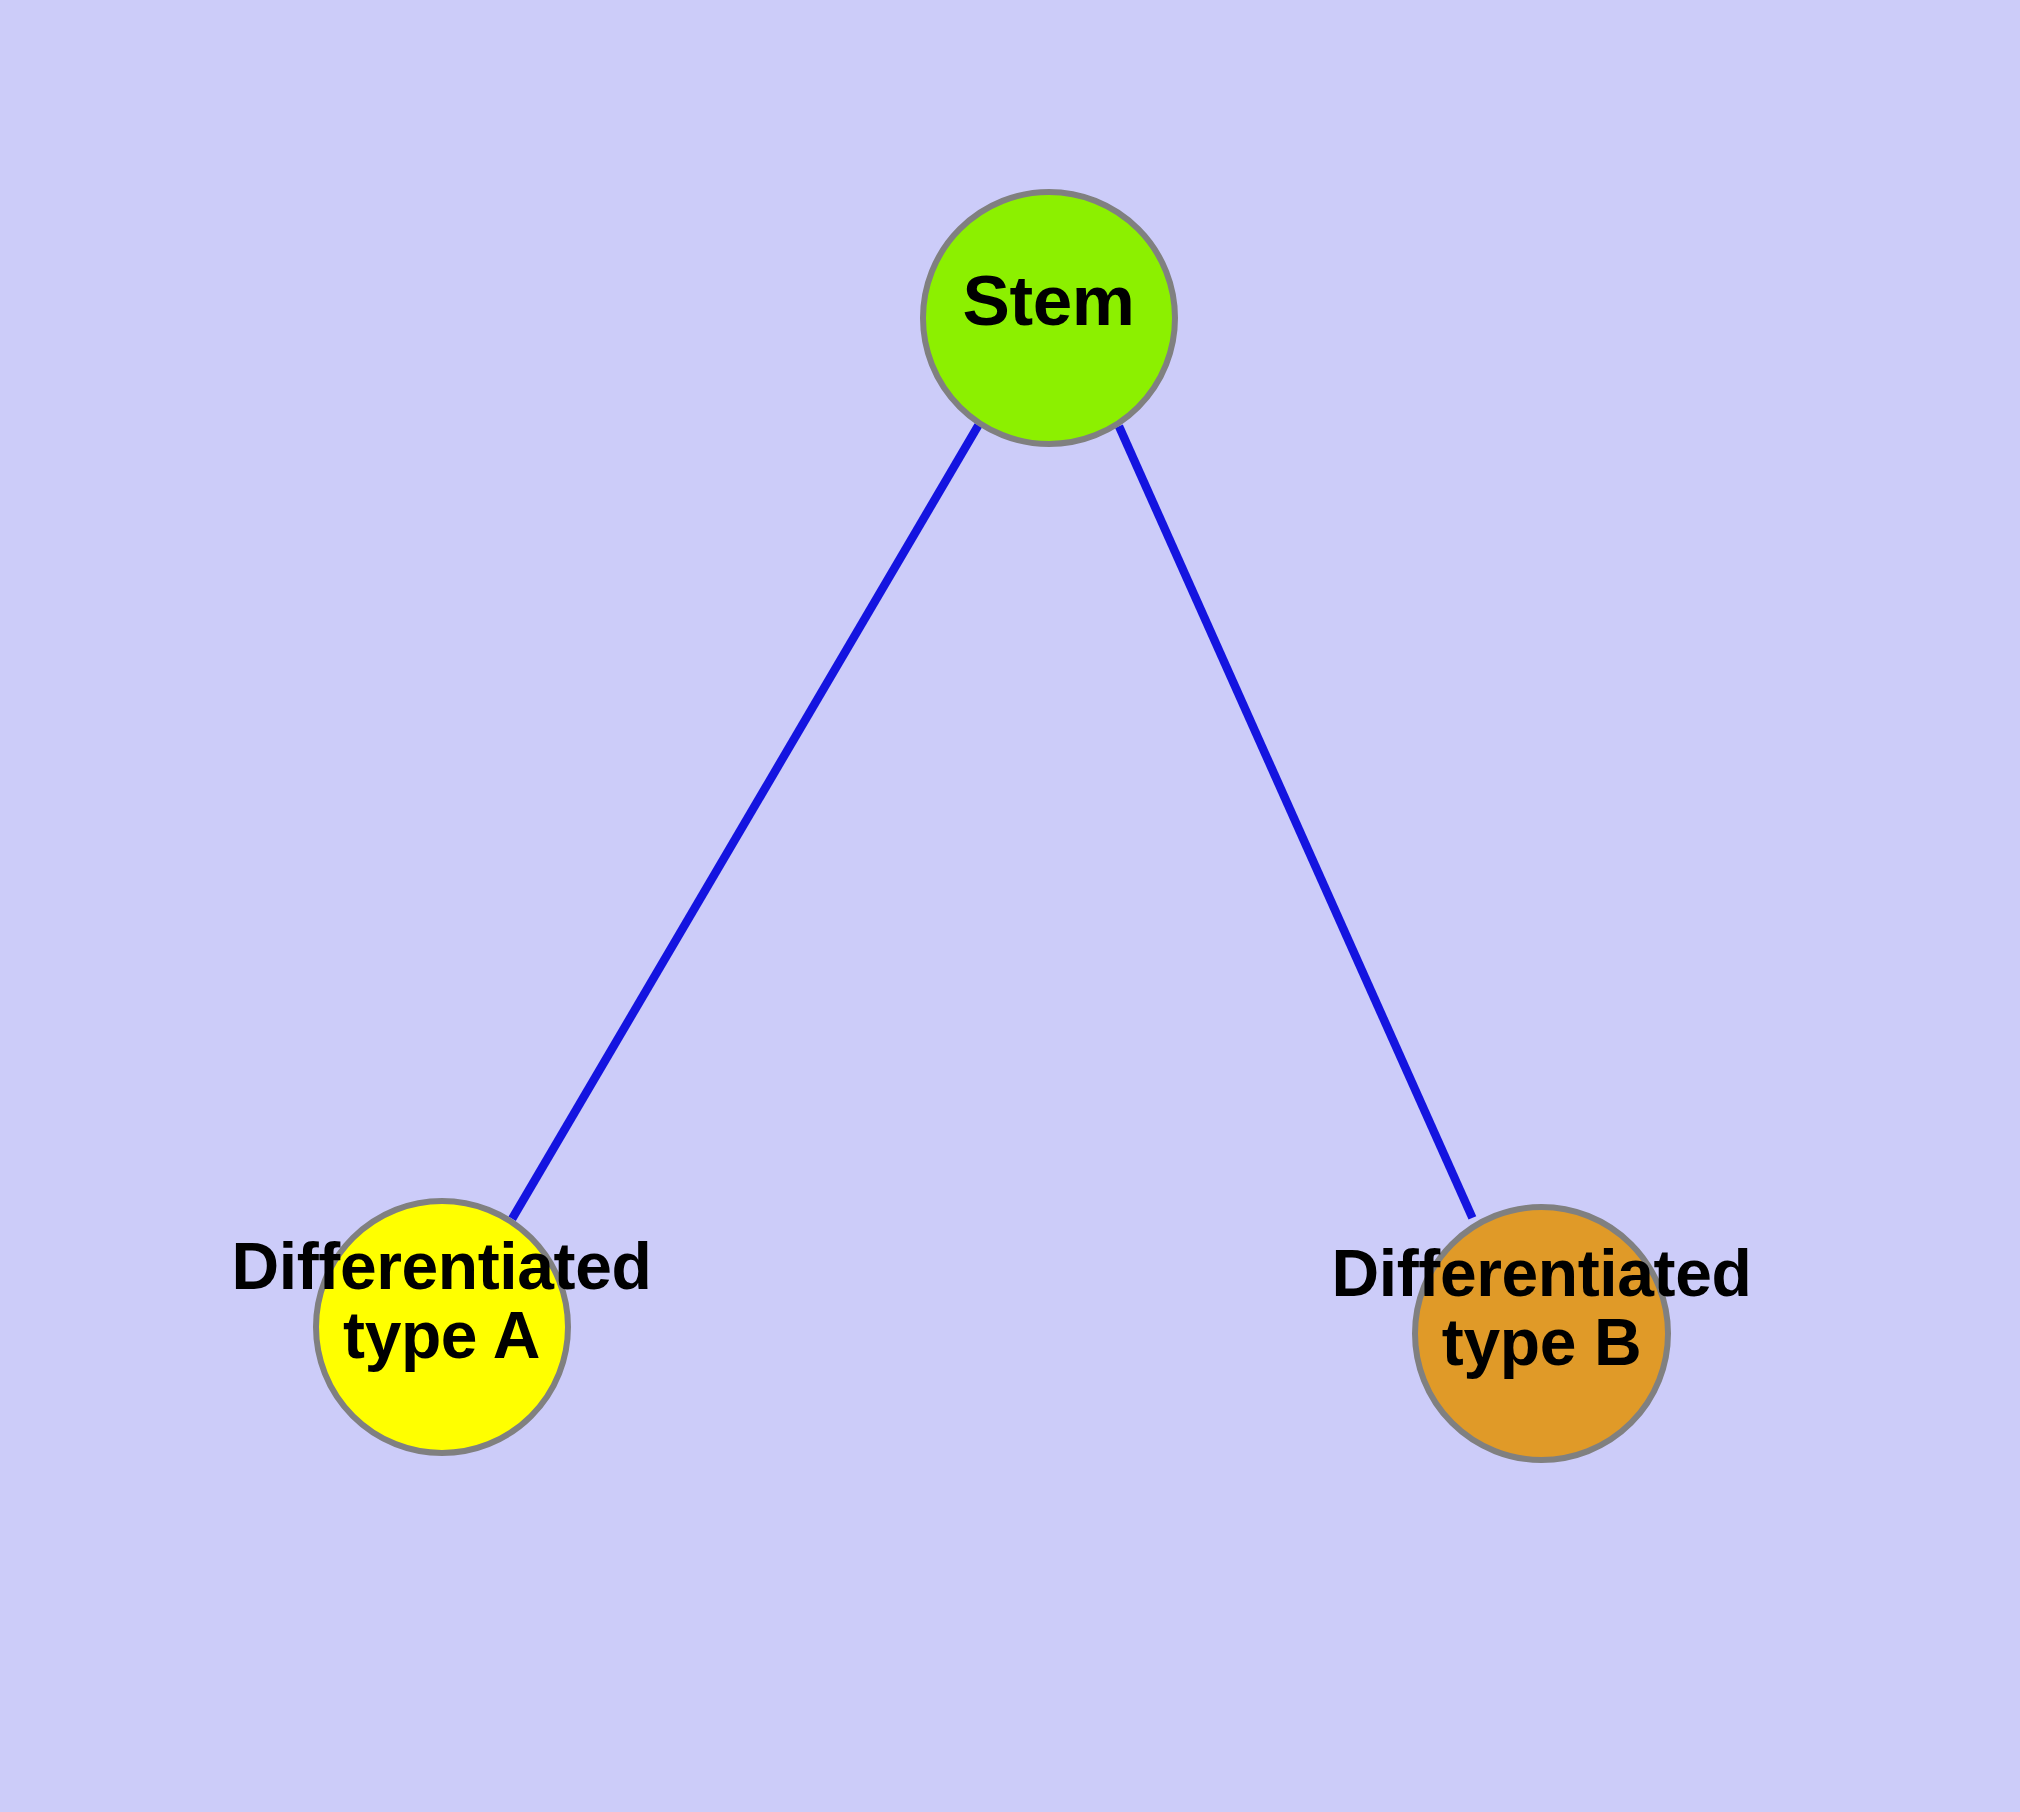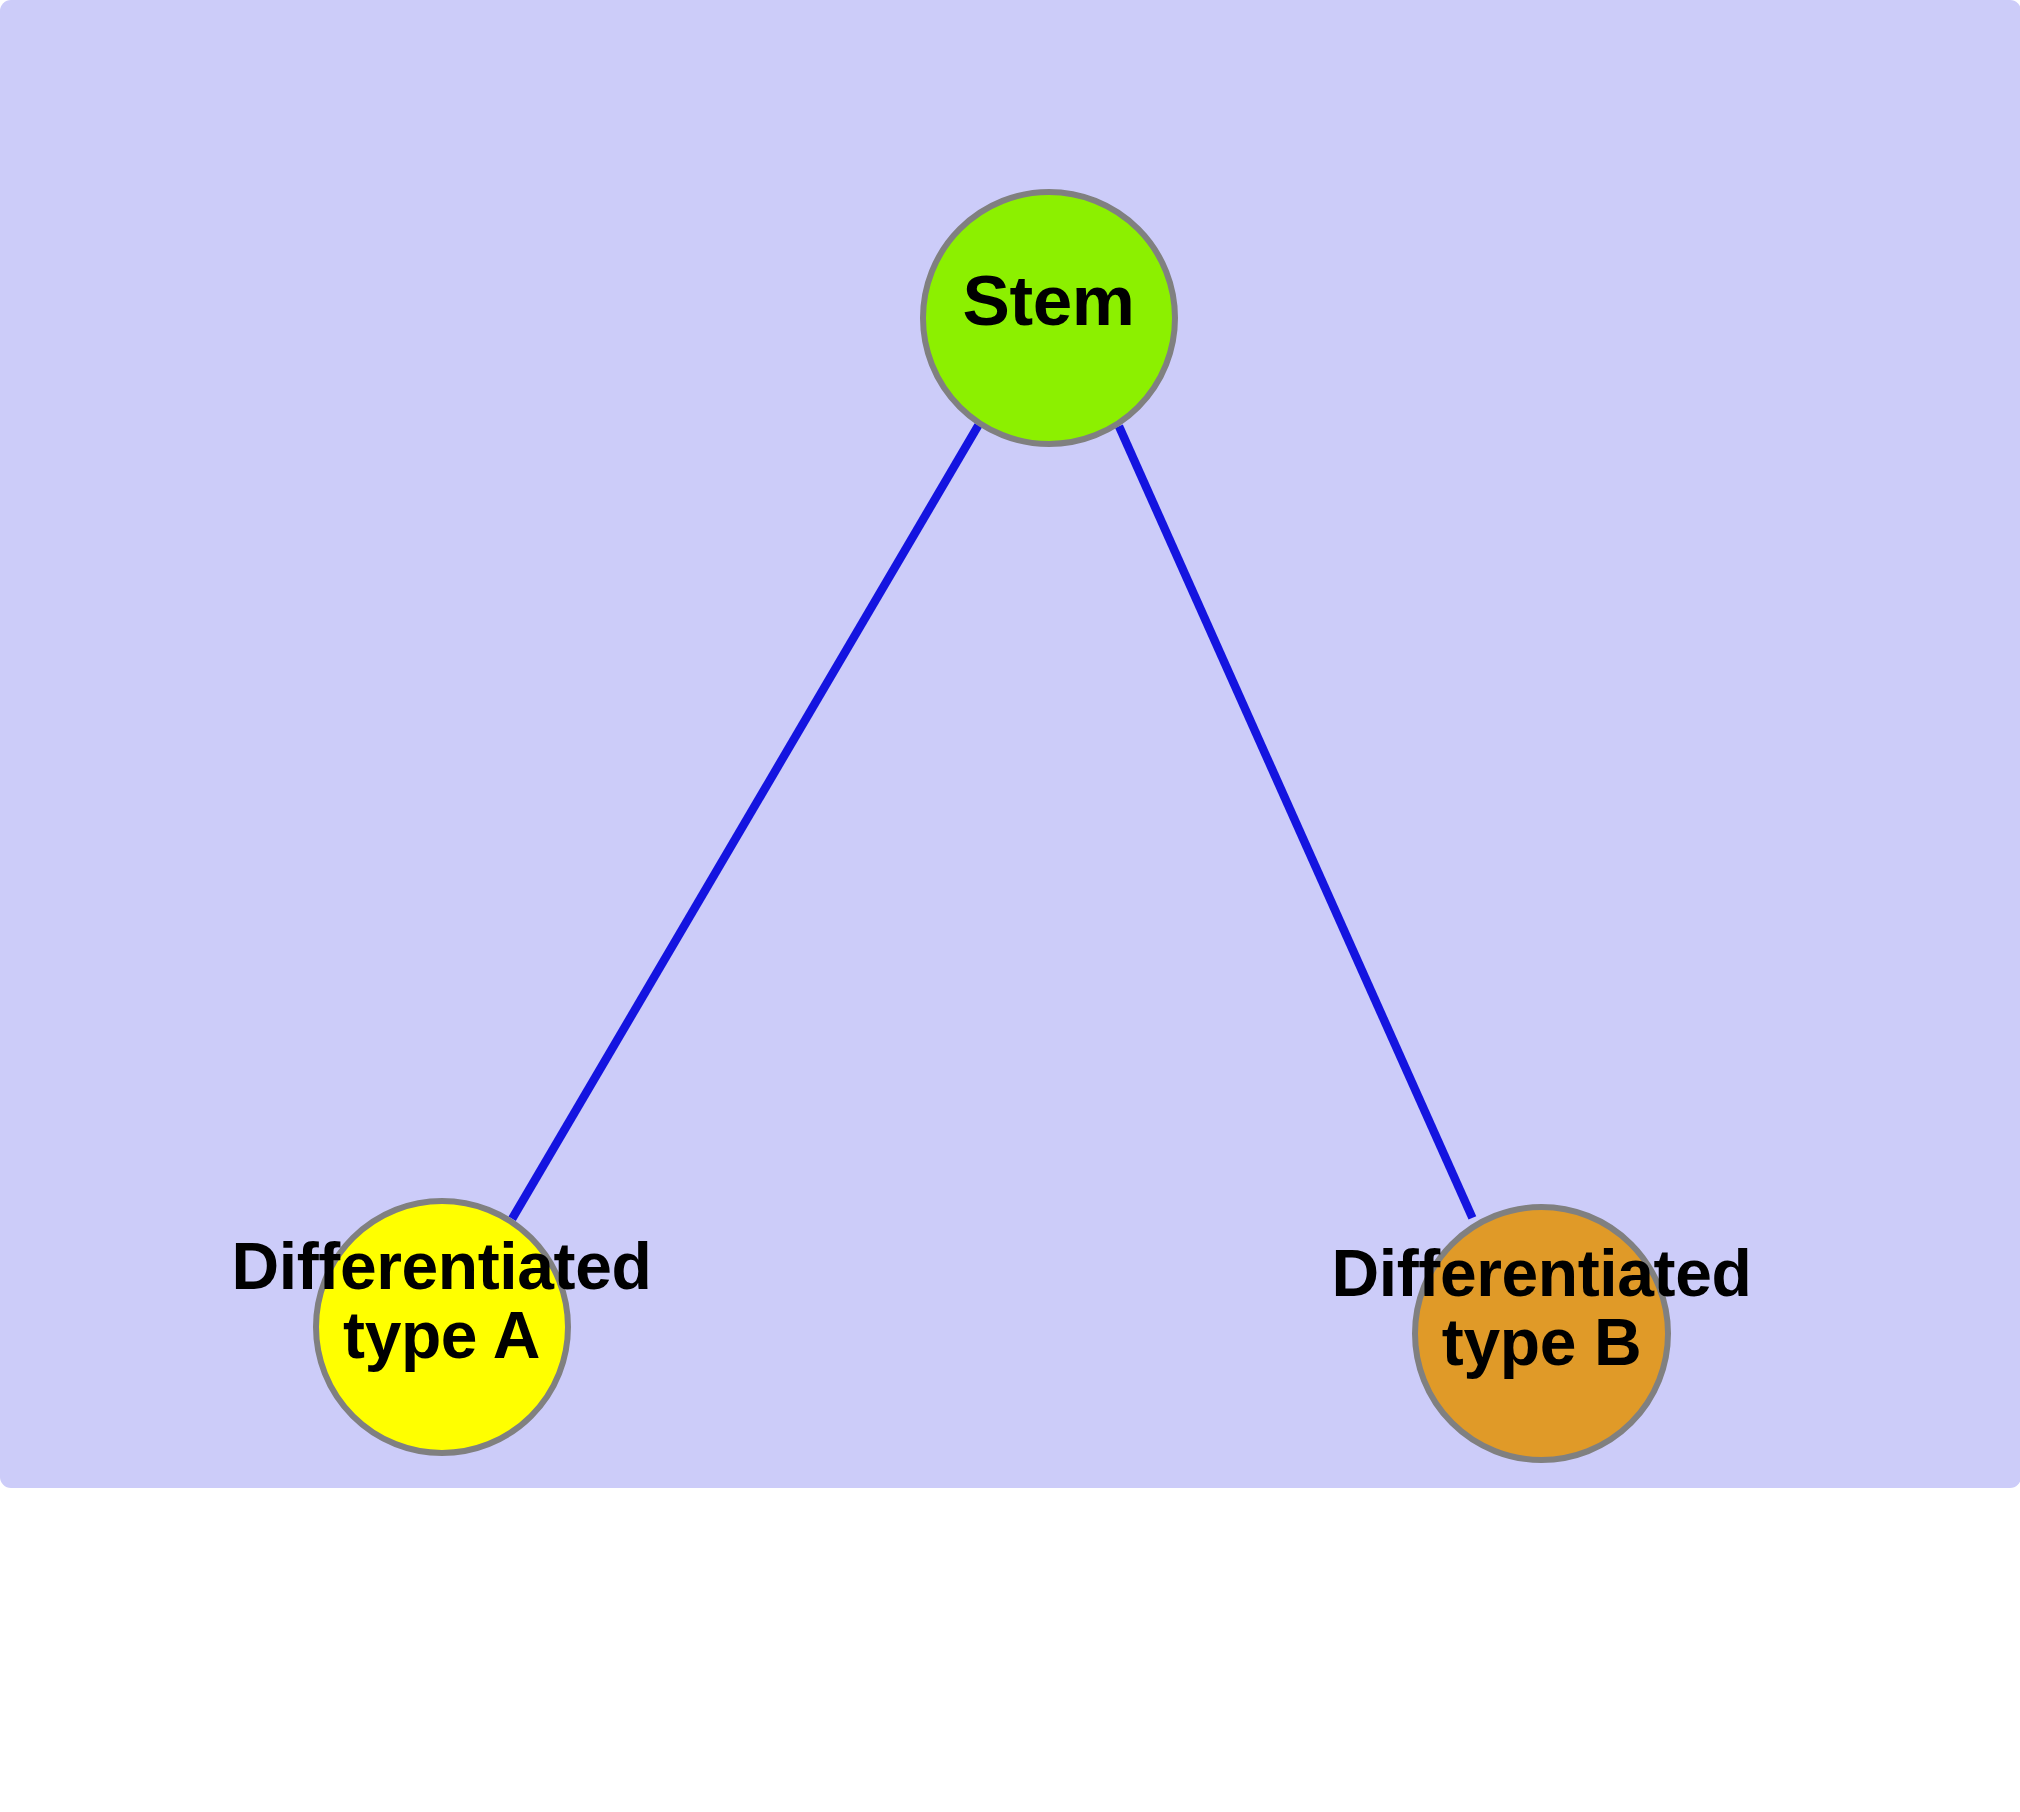--- a/index.html
+++ b/index.html
@@ -81,21 +81,21 @@
   #label-diff-b {
     left: 1287px;
     top: 1239px;
     width: 509px;
     font-size: 66px;
   }
 </style>
 </head>
 <body>
 
-<div id="canvas" style="width: 2021px; height: 1488px; border-radius: 11px;">
+<div id="canvas" style="width: 2021px; height: 1812px;">
 
   <div id="graph-bg" style="background: rgb(204, 204, 249);"></div>
 
   <svg id="edge-layer" viewBox="0 0 2384 2138">
     <line id="edge-0" x1="1154" y1="502" x2="604" y2="1438" stroke="#1414e0" stroke-width="10" stroke-linecap="butt"></line>
     <line id="edge-1" x1="1320" y1="503" x2="1737" y2="1437" stroke="#1414e0" stroke-width="10" stroke-linecap="butt"></line>
   </svg>
 
   <div class="node" id="node-stem" style="left: 920px; top: 189px; width: 258px; height: 258px; background: rgb(140, 240, 0); border-color: rgb(128, 128, 128);"></div>
   <div class="node" id="node-diff-a" style="left: 313px; top: 1198px; width: 258px; height: 258px; background: rgb(255, 255, 0); border-color: rgb(128, 128, 128);"></div>

